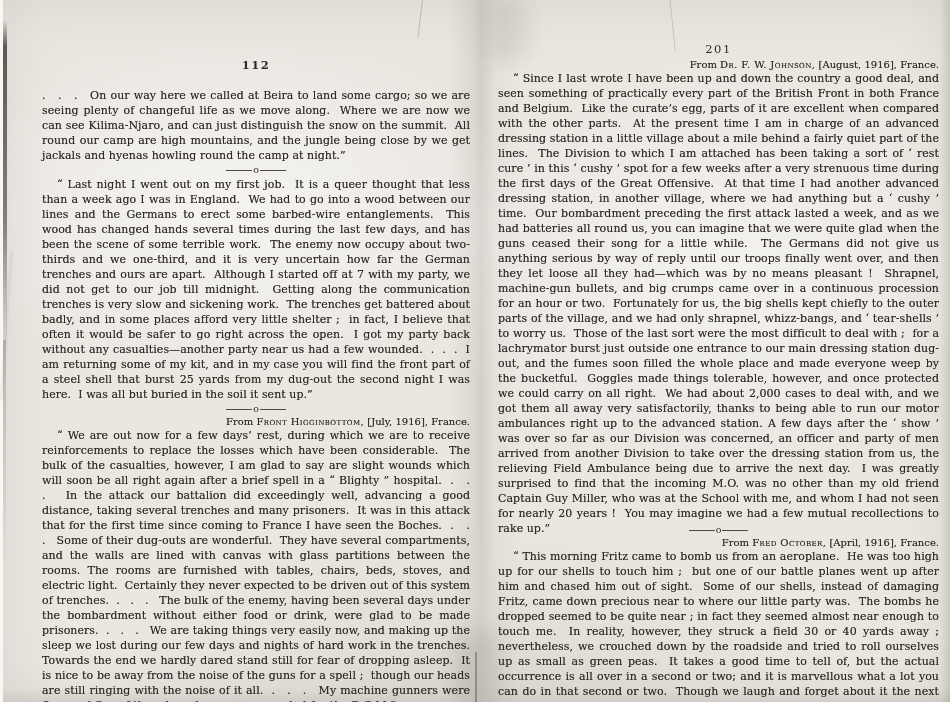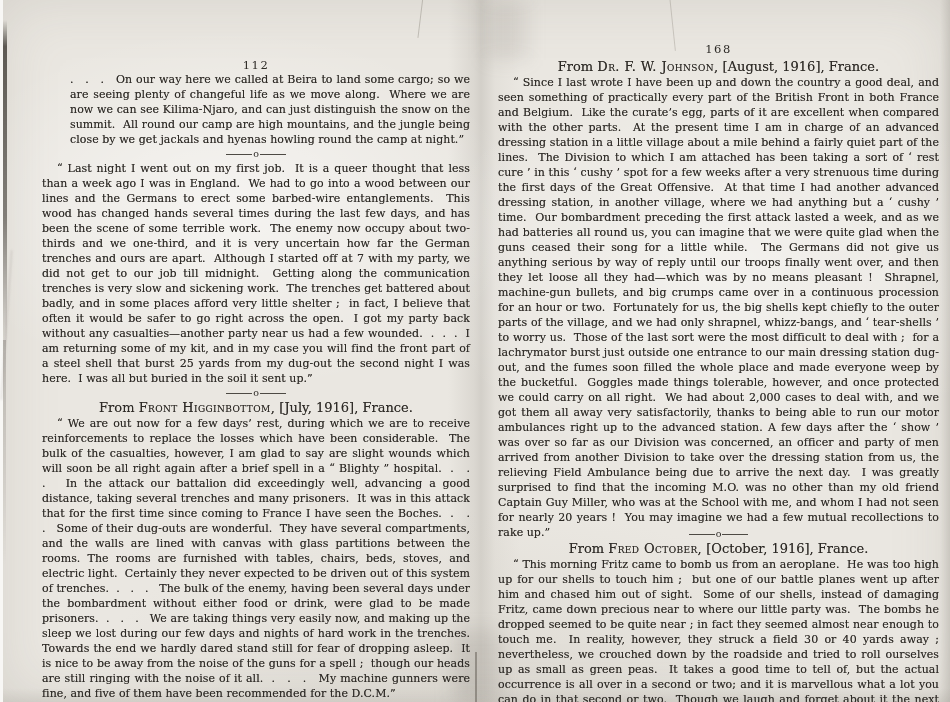--- a/index.html
+++ b/index.html
@@ -31,33 +31,33 @@
   .crease-bottom{position:absolute;left:475px;top:652px;width:1.5px;height:50px;background:rgba(95,90,82,0.5);filter:blur(0.4px);}
   .crease-a{position:absolute;left:420px;top:-4px;width:1px;height:42px;background:rgba(130,124,115,0.4);transform:rotate(7deg);filter:blur(0.5px);}
   .crease-b{position:absolute;left:672px;top:-4px;width:1px;height:55px;background:rgba(130,124,115,0.32);transform:rotate(-6deg);filter:blur(0.6px);}
   .crease-c{position:absolute;left:6px;top:250px;width:1px;height:150px;background:rgba(120,114,106,0.3);transform:rotate(4deg);filter:blur(0.8px);}
 
   .page{position:absolute;}
   .page-left{left:42px;top:58px;width:428px;}
   .page-right{left:498px;top:42px;width:441px;}
 
   .pagenum{text-align:center;font-size:11.5px;letter-spacing:1.5px;}
-  .page-left .pagenum{}
+  .page-left .pagenum{margin-bottom:16px;font-weight:bold;}
   .page-right .pagenum{margin-bottom:3px;}
 
   .body{
     font-size:11px;line-height:15px;
     text-align:justify;text-indent:15px;
     margin:0;white-space:pre-wrap;
     letter-spacing:0.05px;
     text-shadow:0 0 0.35px rgba(45,40,35,0.55);
   }
-  .noindent{text-indent:0;margin-left:28px;}
+  .noindent{text-indent:0;}
 
-  .heading{text-align:center;font-size:13px;margin:1px 0 1px;white-space:pre;
+  .heading{text-align:right;font-size:10px;margin:1px 0 1px;white-space:pre;
     text-shadow:0 0 0.35px rgba(45,40,35,0.55);}
   .sc{font-variant:small-caps;letter-spacing:0.4px;}
 
   .divider{display:flex;align-items:center;justify-content:center;height:12px;margin:1px 0 1px;}
   .dline{width:26px;height:0;border-top:1px solid #4d4a44;}
   .dglyph{font-size:9.5px;line-height:1;padding:0 1px;transform:translateY(-0.5px);}
   .divider.inline{margin-top:-12px;margin-bottom:1px;}
 </style>
 </head>
 <body>
@@ -90,27 +90,27 @@
       <span class="dline"></span>
         <span class="dglyph">o</span>
         <span class="dline"></span>
     </div>
 
     <div class="heading"><span>From </span><span class="sc">Front Higginbottom,</span><span> [July, 1916], France.</span></div>
     <p class="body">“ We are out now for a few days’ rest, during which we are to receive reinforcements to replace the losses which have been considerable.  The bulk of the casualties, however, I am glad to say are slight wounds which will soon be all right again after a brief spell in a “ Blighty ” hospital.  .   .   .   In the attack our battalion did exceedingly well, advancing a good distance, taking several trenches and many prisoners.  It was in this attack that for the first time since coming to France I have seen the Boches.  .   .   .   Some of their dug-outs are wonderful.  They have several compartments, and the walls are lined with canvas with glass partitions between the rooms. The rooms are furnished with tables, chairs, beds, stoves, and electric light.  Certainly they never expected to be driven out of this system of trenches.  .   .   .   The bulk of the enemy, having been several days under the bombardment without either food or drink, were glad to be made prisoners.  .   .   .   We are taking things very easily now, and making up the sleep we lost during our few days and nights of hard work in the trenches.  Towards the end we hardly dared stand still for fear of dropping asleep.  It is nice to be away from the noise of the guns for a spell ;  though our heads are still ringing with the noise of it all.  .   .   .   My machine gunners were fine, and five of them have been recommended for the D.C.M.”</p>
   </div>
 
   <div class="page page-right">
-    <div class="pagenum">168</div>
+    <div class="pagenum">201</div>
 
     <div class="heading"><span>From </span><span class="sc">Dr. F. W. Johnson,</span><span> [August, 1916], France.</span></div>
     <p class="body">“ Since I last wrote I have been up and down the country a good deal, and seen something of practically every part of the British Front in both France and Belgium.  Like the curate’s egg, parts of it are excellent when compared with the other parts.  At the present time I am in charge of an advanced dressing station in a little village about a mile behind a fairly quiet part of the lines.  The Division to which I am attached has been taking a sort of ‘ rest cure ’ in this ‘ cushy ’ spot for a few weeks after a very strenuous time during the first days of the Great Offensive.  At that time I had another advanced dressing station, in another village, where we had anything but a ‘ cushy ’ time.  Our bombardment preceding the first attack lasted a week, and as we had batteries all round us, you can imagine that we were quite glad when the guns ceased their song for a little while.  The Germans did not give us anything serious by way of reply until our troops finally went over, and then they let loose all they had—which was by no means pleasant !  Shrapnel, machine-gun bullets, and big crumps came over in a continuous procession for an hour or two.  Fortunately for us, the big shells kept chiefly to the outer parts of the village, and we had only shrapnel, whizz-bangs, and ‘ tear-shells ’ to worry us.  Those of the last sort were the most difficult to deal with ;  for a lachrymator burst just outside one entrance to our main dressing station dug-out, and the fumes soon filled the whole place and made everyone weep by the bucketful.  Goggles made things tolerable, however, and once protected we could carry on all right.  We had about 2,000 cases to deal with, and we got them all away very satisfactorily, thanks to being able to run our motor ambulances right up to the advanced station. A few days after the ‘ show ’ was over so far as our Division was concerned, an officer and party of men arrived from another Division to take over the dressing station from us, the relieving Field Ambulance being due to arrive the next day.  I was greatly surprised to find that the incoming M.O. was no other than my old friend Captain Guy Miller, who was at the School with me, and whom I had not seen for nearly 20 years !  You may imagine we had a few mutual recollections to rake up.”</p>
 
     <div class="divider inline">
       <span class="dline"></span>
         <span class="dglyph">o</span>
         <span class="dline"></span>
     </div>
 
-    <div class="heading"><span>From </span><span class="sc">Fred October,</span><span> [October, 1916], France.</span></div>
+    <div class="heading"><span>From </span><span class="sc">Fred October,</span><span> [April, 1916], France.</span></div>
     <p class="body">“ This morning Fritz came to bomb us from an aeroplane.  He was too high up for our shells to touch him ;  but one of our battle planes went up after him and chased him out of sight.  Some of our shells, instead of damaging Fritz, came down precious near to where our little party was.  The bombs he dropped seemed to be quite near ; in fact they seemed almost near enough to touch me.  In reality, however, they struck a field 30 or 40 yards away ;  nevertheless, we crouched down by the roadside and tried to roll ourselves up as small as green peas.  It takes a good time to tell of, but the actual occurrence is all over in a second or two; and it is marvellous what a lot you can do in that second or two.  Though we laugh and forget about it the next minute, I think that while we are crouched down there, we find time to put up something of a prayer and a thought for those at home.”</p>
   </div>
 </div>
 
 </body></html>

